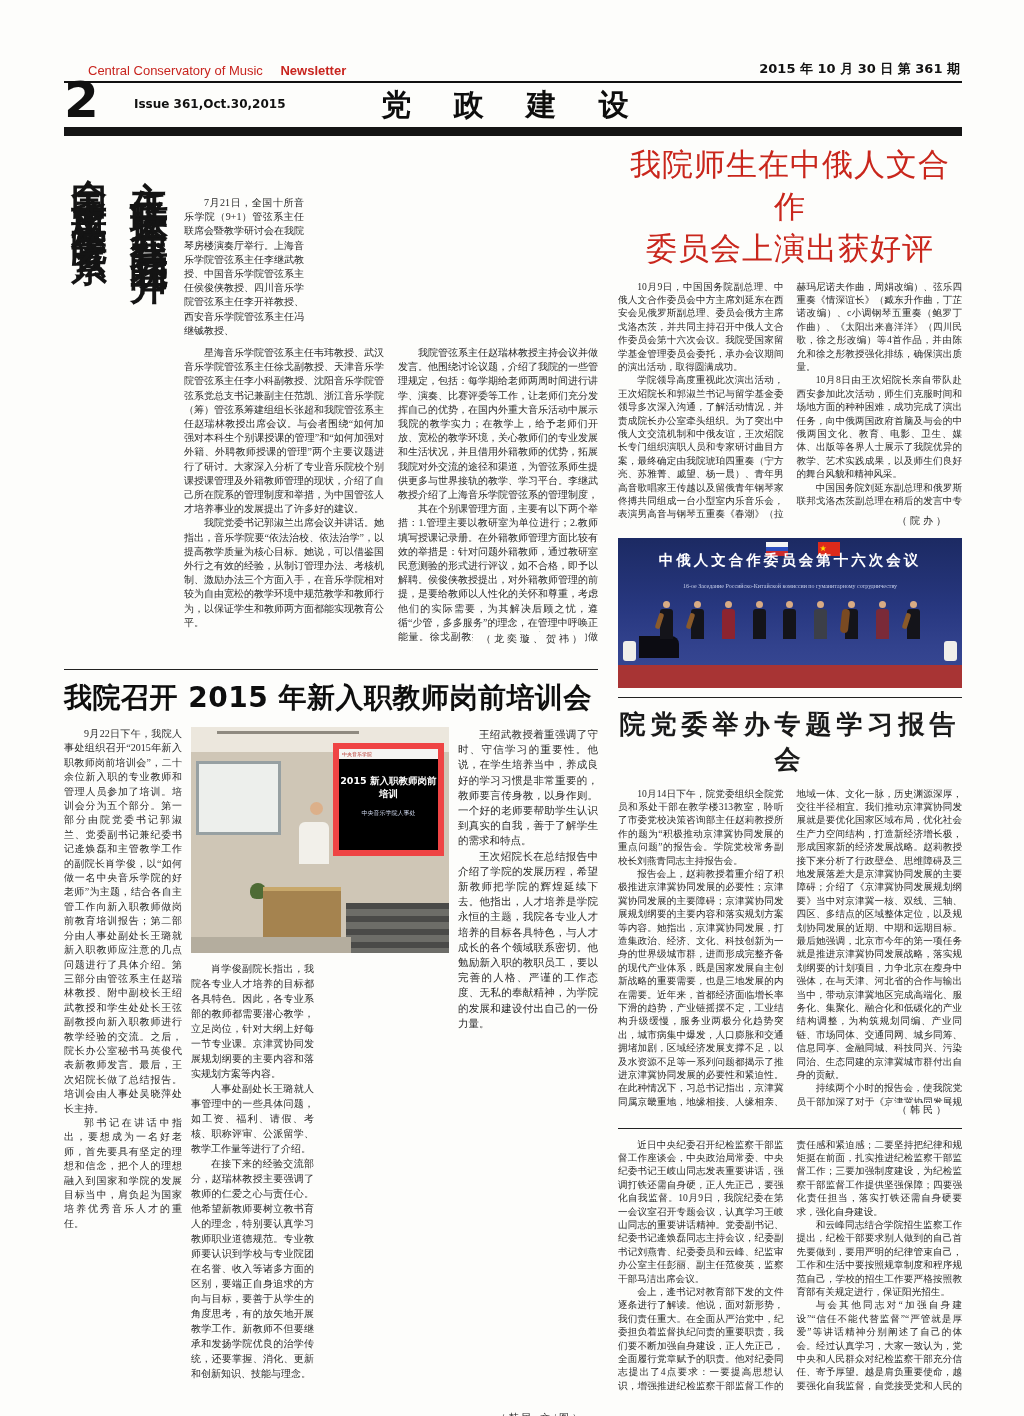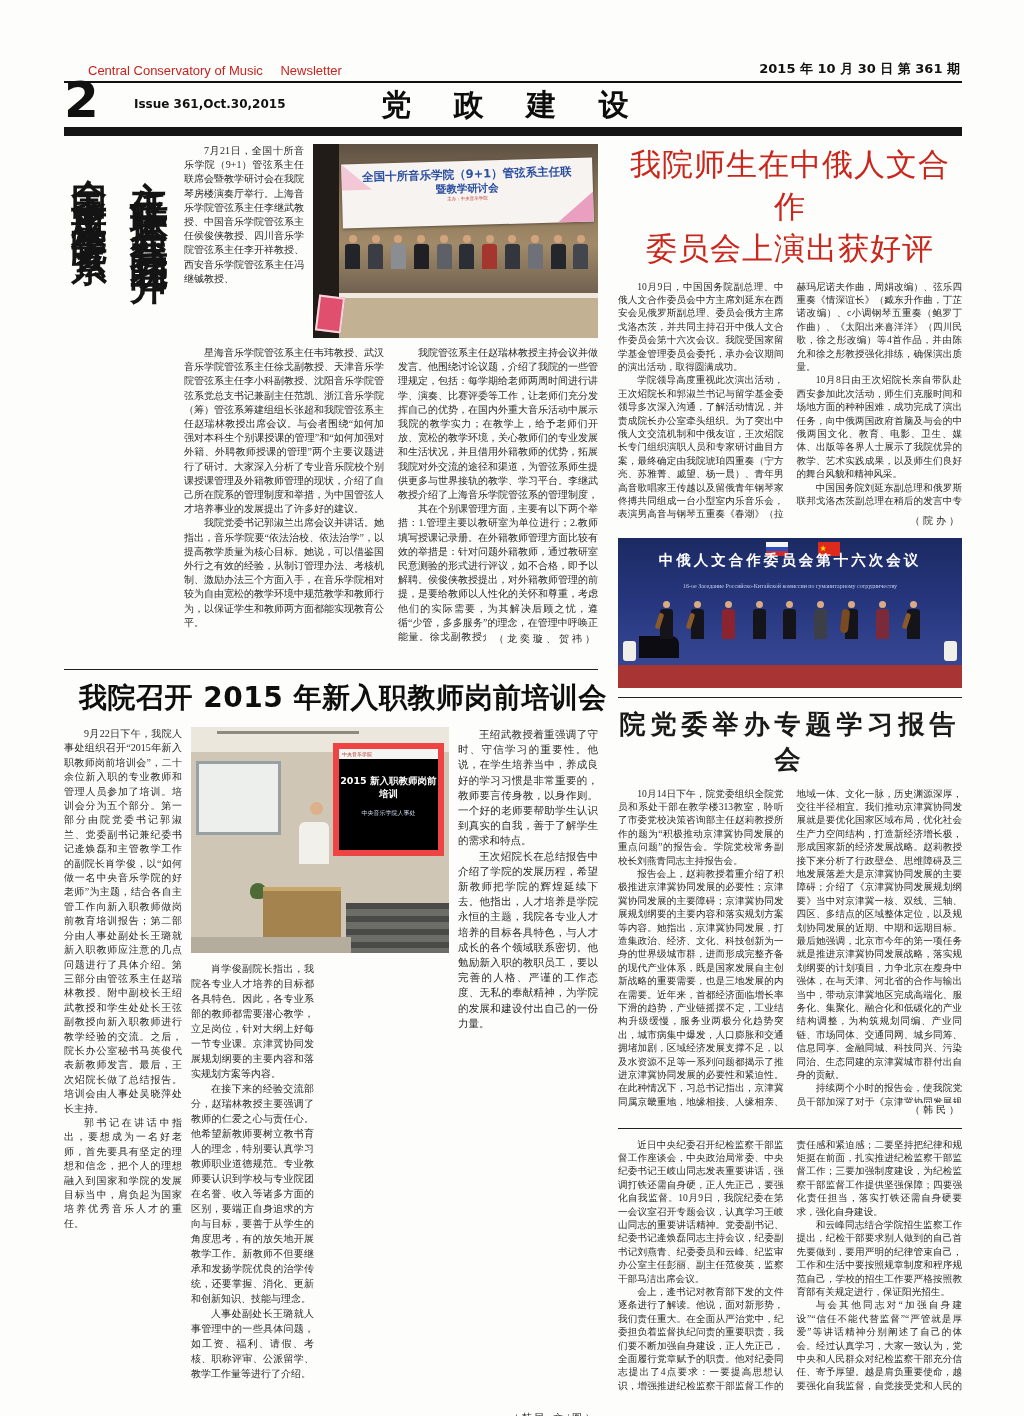--- a/index.html
+++ b/index.html
@@ -4,52 +4,52 @@
 <style>
   * { margin:0; padding:0; box-sizing:border-box; }
   html,body { background:#e8e8e8; }
   .sheet { position:relative; width:1024px; height:1416px; background:#fdfdfb; margin:0 auto; overflow:hidden;
            font-family:"Liberation Serif","DejaVu Serif",serif; color:#2a2a2a; }
   .inner { position:absolute; left:64px; right:62px; top:60px; }
 
   
   .mast-row1 { display:flex; justify-content:space-between; align-items:flex-end; padding:0 2px 3px 24px; }
   .brand { color:#c8241e; font-family:"Liberation Sans","DejaVu Sans",sans-serif; font-size:13px; }
-  .brand .b2 { font-weight:normal; margin-left:14px; }
+  .brand .b2 { font-weight:bold; margin-left:14px; }
   .mast-date { font-family:"DejaVu Sans","Liberation Sans",sans-serif; font-size:13px; font-weight:bold; color:#111; }
   .rule-thin { border-top:2px solid #111; }
   .mast-row2 { position:relative; height:44px; }
   .pagenum { position:absolute; left:0; top:-8px; font-family:"DejaVu Sans","Liberation Sans",sans-serif;
              font-size:50px; font-weight:bold; color:#111; line-height:1; }
   .issue { position:absolute; left:70px; top:14px; font-family:"DejaVu Sans","Liberation Sans",sans-serif;
            font-size:12px; font-weight:bold; color:#111; }
   .section-title { position:absolute; left:0; right:0; top:2px; text-align:center;
            font-family:"DejaVu Sans","Liberation Sans",sans-serif; font-size:30px; font-weight:bold;
            letter-spacing:16px; color:#0d0d0d; }
   .rule-thick { border-top:9px solid #151515; }
 
   
   .main { display:flex; gap:20px; margin-top:8px; position:relative; }
   .left-block { width:534px; }
   .right-block { width:344px; position:relative; }
   .hdiv { border-top:1.5px solid #222; margin:9px 0; }
 
   p { text-align:justify; text-indent:2em; }
-  .byline { position:absolute; right:0; bottom:2px; background:#fdfdfb; padding-left:8px;
+  .byline { position:absolute; right:13px; bottom:2px; background:#fdfdfb; padding-left:8px;
             font-size:10px; letter-spacing:3px; color:#222; text-indent:0;margin-top:39px; }
 
   
   .a1 { display:flex; gap:10px; height:516px; }
   .vtitle { display:flex; gap:10px; padding-top:6px; }
   .vcol { writing-mode:vertical-rl; text-orientation:upright; height:500px;
           font-family:"DejaVu Sans","Liberation Sans",sans-serif; font-weight:bold; color:#141414; }
   .vcol.c1 { font-size:36px; letter-spacing:7px; }
   .vcol.c2 { font-size:38px; letter-spacing:10px; }
   .a1-main { flex:1; display:flex; flex-direction:column; }
-  .a1-row1 { display:flex; gap:9px; height:194px; }
+  .a1-row1 { display:flex; gap:9px; height:194px;align-items:flex-end; }
   .a1-col1 { width:120px; font-size:10px; line-height:14.2px; overflow:hidden; }
   .a1-row2 { margin-top:8px; height:302px; column-count:2; column-gap:14px; column-fill:auto;
              font-size:10px; line-height:14.2px; overflow:hidden; position:relative; }
   .a1-row2wrap { position:relative; height:302px; margin-top:8px; }
   .a1-row2wrap .a1-row2 { margin-top:0; }
 
   
   .photo1 { flex:1; position:relative; overflow:hidden;
             background:linear-gradient(180deg,#57totally 0%); }
   .photo1 { background:linear-gradient(180deg,#5e5143 0%,#8a7458 26%,#a08a68 52%,#6e5f4f 78%,#4c4238 100%); }
@@ -65,21 +65,21 @@
   .fig1 { width:17px; display:flex; flex-direction:column; align-items:center; }
   .fig1 .h { width:8px; height:8px; border-radius:50%; background:#d2a47d; }
   .fig1 .b { width:15px; height:25px; border-radius:3px 3px 0 0; margin-top:1px; }
   .p1-table { position:absolute; left:9%; right:0; bottom:0; height:23%; background:#c2b193;
               border-top:5px solid #efe9df; }
   .p1-flyer { position:absolute; left:1.5%; bottom:3%; width:26px; height:36px; background:#e0506e;
               transform:rotate(7deg); border:2px solid #f2d7dd; }
 
   
   .a2-title { font-family:"DejaVu Sans","Liberation Sans",sans-serif; font-size:28px; font-weight:bold;
-              color:#0e0e0e; letter-spacing:0.5px; margin:8px 0 10px 15px; white-space:nowrap; }
+              color:#0e0e0e; letter-spacing:0.5px; margin:8px 0 10px 0; white-space:nowrap; }
   .a2-body { display:flex; gap:9px; height:700px; }
   .a2-c1 { width:118px; font-size:10px; line-height:14.4px; overflow:hidden; }
   .a2-mid { width:258px; display:flex; flex-direction:column; }
   .a2-midcols { margin-top:8px; flex:1; column-count:2; column-gap:12px; column-fill:auto;
                 font-size:10px; line-height:15px; overflow:hidden; }
   .a2-c3 { flex:1; font-size:10.5px; line-height:15.2px; overflow:hidden; position:relative; }
 
   
   .photo3 { height:226px; position:relative; background:#cfc6b6; overflow:hidden; }
   .p3-ceil { position:absolute; top:0; left:0; right:0; height:11%; background:#ece7dd; }
@@ -260,22 +260,22 @@
                 </div>
                 <div class="p3-head"></div>
                 <div class="p3-bodyman"></div>
                 <div class="p3-plant"></div>
                 <div class="p3-lectern"></div>
                 <div class="p3-desks"></div>
                 <div class="p3-floor"></div>
               </div>
               <div class="a2-midcols">
                 <p>肖学俊副院长指出，我院各专业人才培养的目标都各具特色。因此，各专业系部的教师都需要潜心教学，立足岗位，针对大纲上好每一节专业课。京津冀协同发展规划纲要的主要内容和落实规划方案等内容。</p>
+                <p>人事处副处长王璐就人事管理中的一些具体问题，如工资、福利、请假、考核、职称评审、公派留学、教学工作量等进行了介绍。</p>
                 <p>在接下来的经验交流部分，赵瑞林教授主要强调了教师的仁爱之心与责任心。他希望新教师要树立教书育人的理念，特别要认真学习教师职业道德规范。专业教师要认识到学校与专业院团在名誉、收入等诸多方面的区别，要端正自身追求的方向与目标，要善于从学生的角度思考，有的放矢地开展教学工作。新教师不但要继承和发扬学院优良的治学传统，还要掌握、消化、更新和创新知识、技能与理念。</p>
-                <p>人事处副处长王璐就人事管理中的一些具体问题，如工资、福利、请假、考核、职称评审、公派留学、教学工作量等进行了介绍。</p>
               </div>
             </div>
             <div class="a2-c3">
               <p>王绍武教授着重强调了守时、守信学习的重要性。他说，在学生培养当中，养成良好的学习习惯是非常重要的，教师要言传身教，以身作则。一个好的老师要帮助学生认识到真实的自我，善于了解学生的需求和特点。</p>
               <p>王次炤院长在总结报告中介绍了学院的发展历程，希望新教师把学院的辉煌延续下去。他指出，人才培养是学院永恒的主题，我院各专业人才培养的目标各具特色，与人才成长的各个领域联系密切。他勉励新入职的教职员工，要以完善的人格、严谨的工作态度、无私的奉献精神，为学院的发展和建设付出自己的一份力量。</p>
               <div class="byline">（韩民 文/图）</div>
             </div>
           </div>
         </article>
       </section>

